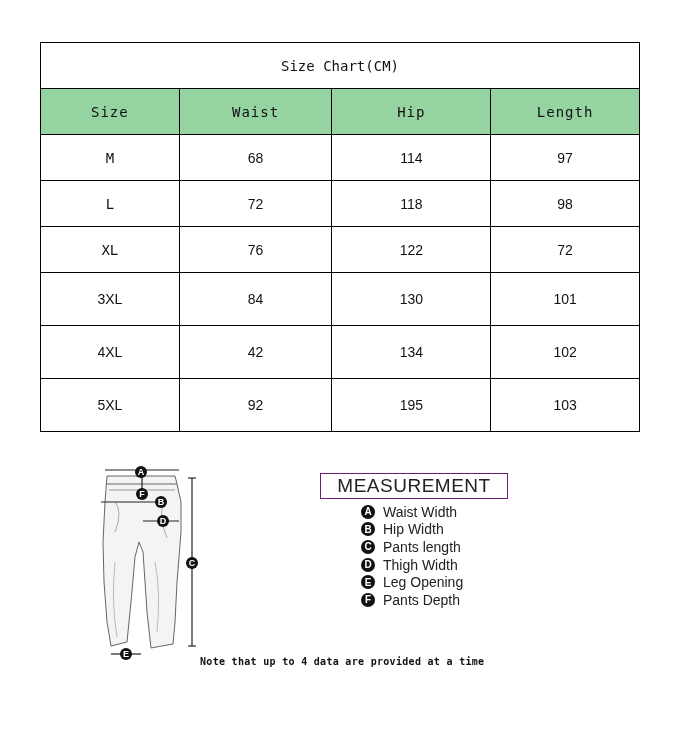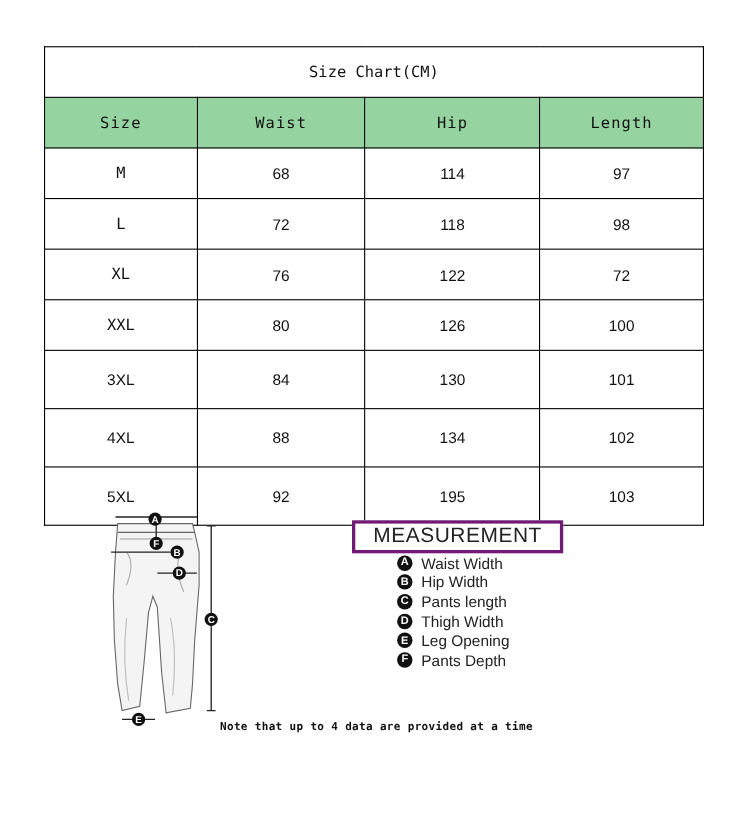--- a/index.html
+++ b/index.html
@@ -8,21 +8,21 @@
   table.chart td, table.chart th { border:1px solid #000; text-align:center; font-weight:normal; font-size:14px; color:#111; padding:4px; }
   .title-row td { height:37px; font-size:14px; }
   .head-row th { height:37px; background:#95d3a1; color:#ffffff; font-size:14px; letter-spacing:1px;margin-top:30px; }
   .r1 td, .r2 td, .r3 td { height:37px; }
   .r4 td { height:37px; }
   .r5 td, .r6 td, .r7 td { height:44px; }
   .c1 { width:138px; } .c2 { width:152px; } .c3 { width:158px; } .c4 { width:148px; }
   .num { font-family:Liberation Sans, sans-serif; font-size:15px; }
 
   .diagram { position:absolute; left:95px; top:462px; width:120px; height:200px; }
-  .meas-box { position:absolute; left:320px; top:473px; width:186px; height:24px; border:3px solid #701a75; background:#fff; font-family:"Liberation Sans",sans-serif; font-size:19px; text-align:center; line-height:24px; color:#222; letter-spacing:0.5px; }
+  .meas-box { position:absolute; left:320px; top:473px; width:186px; height:24px; border:1px solid #701a75; background:#fff; font-family:"Liberation Sans",sans-serif; font-size:19px; text-align:center; line-height:24px; color:#222; letter-spacing:0.5px; }
   .legend { position:absolute; left:361px; top:503px; font-family:"Liberation Sans",sans-serif; font-size:14px; color:#222; }
   .legend .item { display:flex; align-items:center; height:17.6px; }
   .legend .badge { width:14px; height:14px; border-radius:50%; background:#111; color:#fff; font-size:10px; font-weight:bold; display:inline-flex; align-items:center; justify-content:center; margin-right:8px; }
   .note { position:absolute; left:200px; top:656px; font-family:"DejaVu Sans Mono",monospace; font-weight:bold; font-size:10px; color:#111; letter-spacing:0.3px; }
 </style>
 </head>
 <body>
 
 <table class="chart">
   <colgroup>
@@ -52,35 +52,29 @@
     <td class="num">72</td>
     <td class="num">118</td>
     <td class="num">98</td>
   </tr>
   <tr class="r3">
     <td>XL</td>
     <td class="num">76</td>
     <td class="num">122</td>
     <td class="num">72</td>
   </tr>
-  <tr class="r4">
-    <td>XXL</td>
-    <td class="num">80</td>
-    <td class="num">126</td>
-    <td class="num">100</td>
-  </tr>
   <tr class="r5">
     <td class="num">3XL</td>
     <td class="num">84</td>
     <td class="num">130</td>
     <td class="num">101</td>
   </tr>
   <tr class="r6">
     <td class="num">4XL</td>
-    <td class="num">88</td>
+    <td class="num">42</td>
     <td class="num">134</td>
     <td class="num">102</td>
   </tr>
   <tr class="r7">
     <td class="num">5XL</td>
     <td class="num">92</td>
     <td class="num">195</td>
     <td class="num">103</td>
   </tr>
 </tbody>

